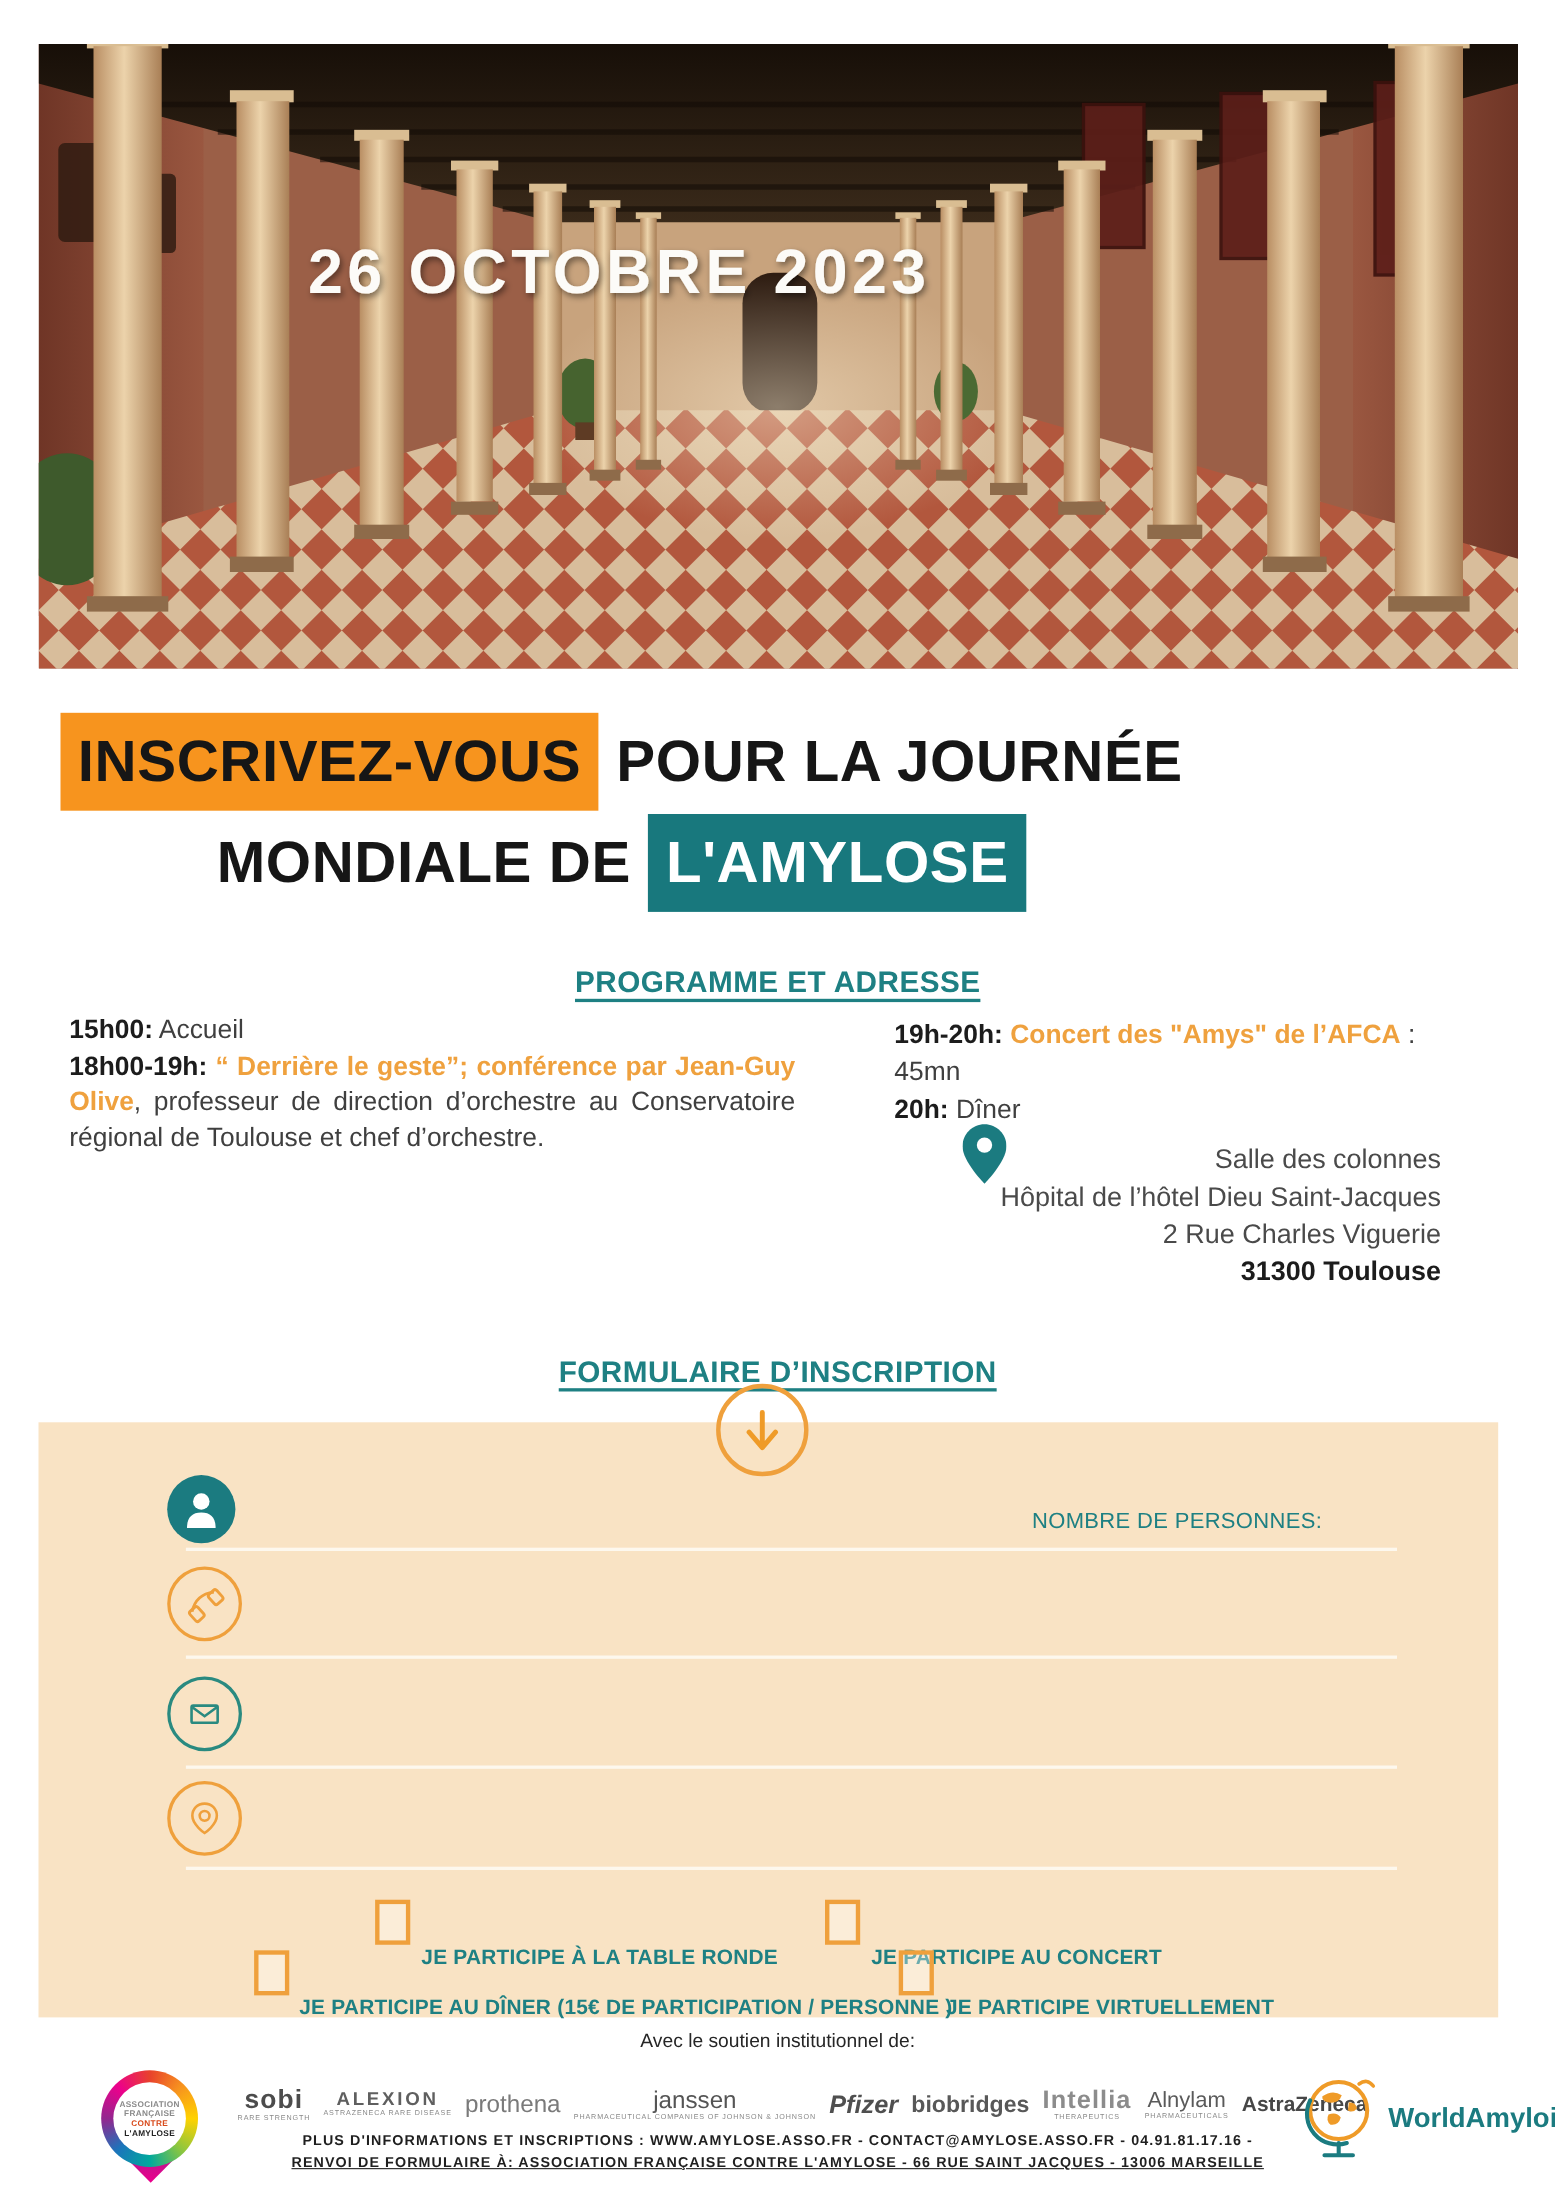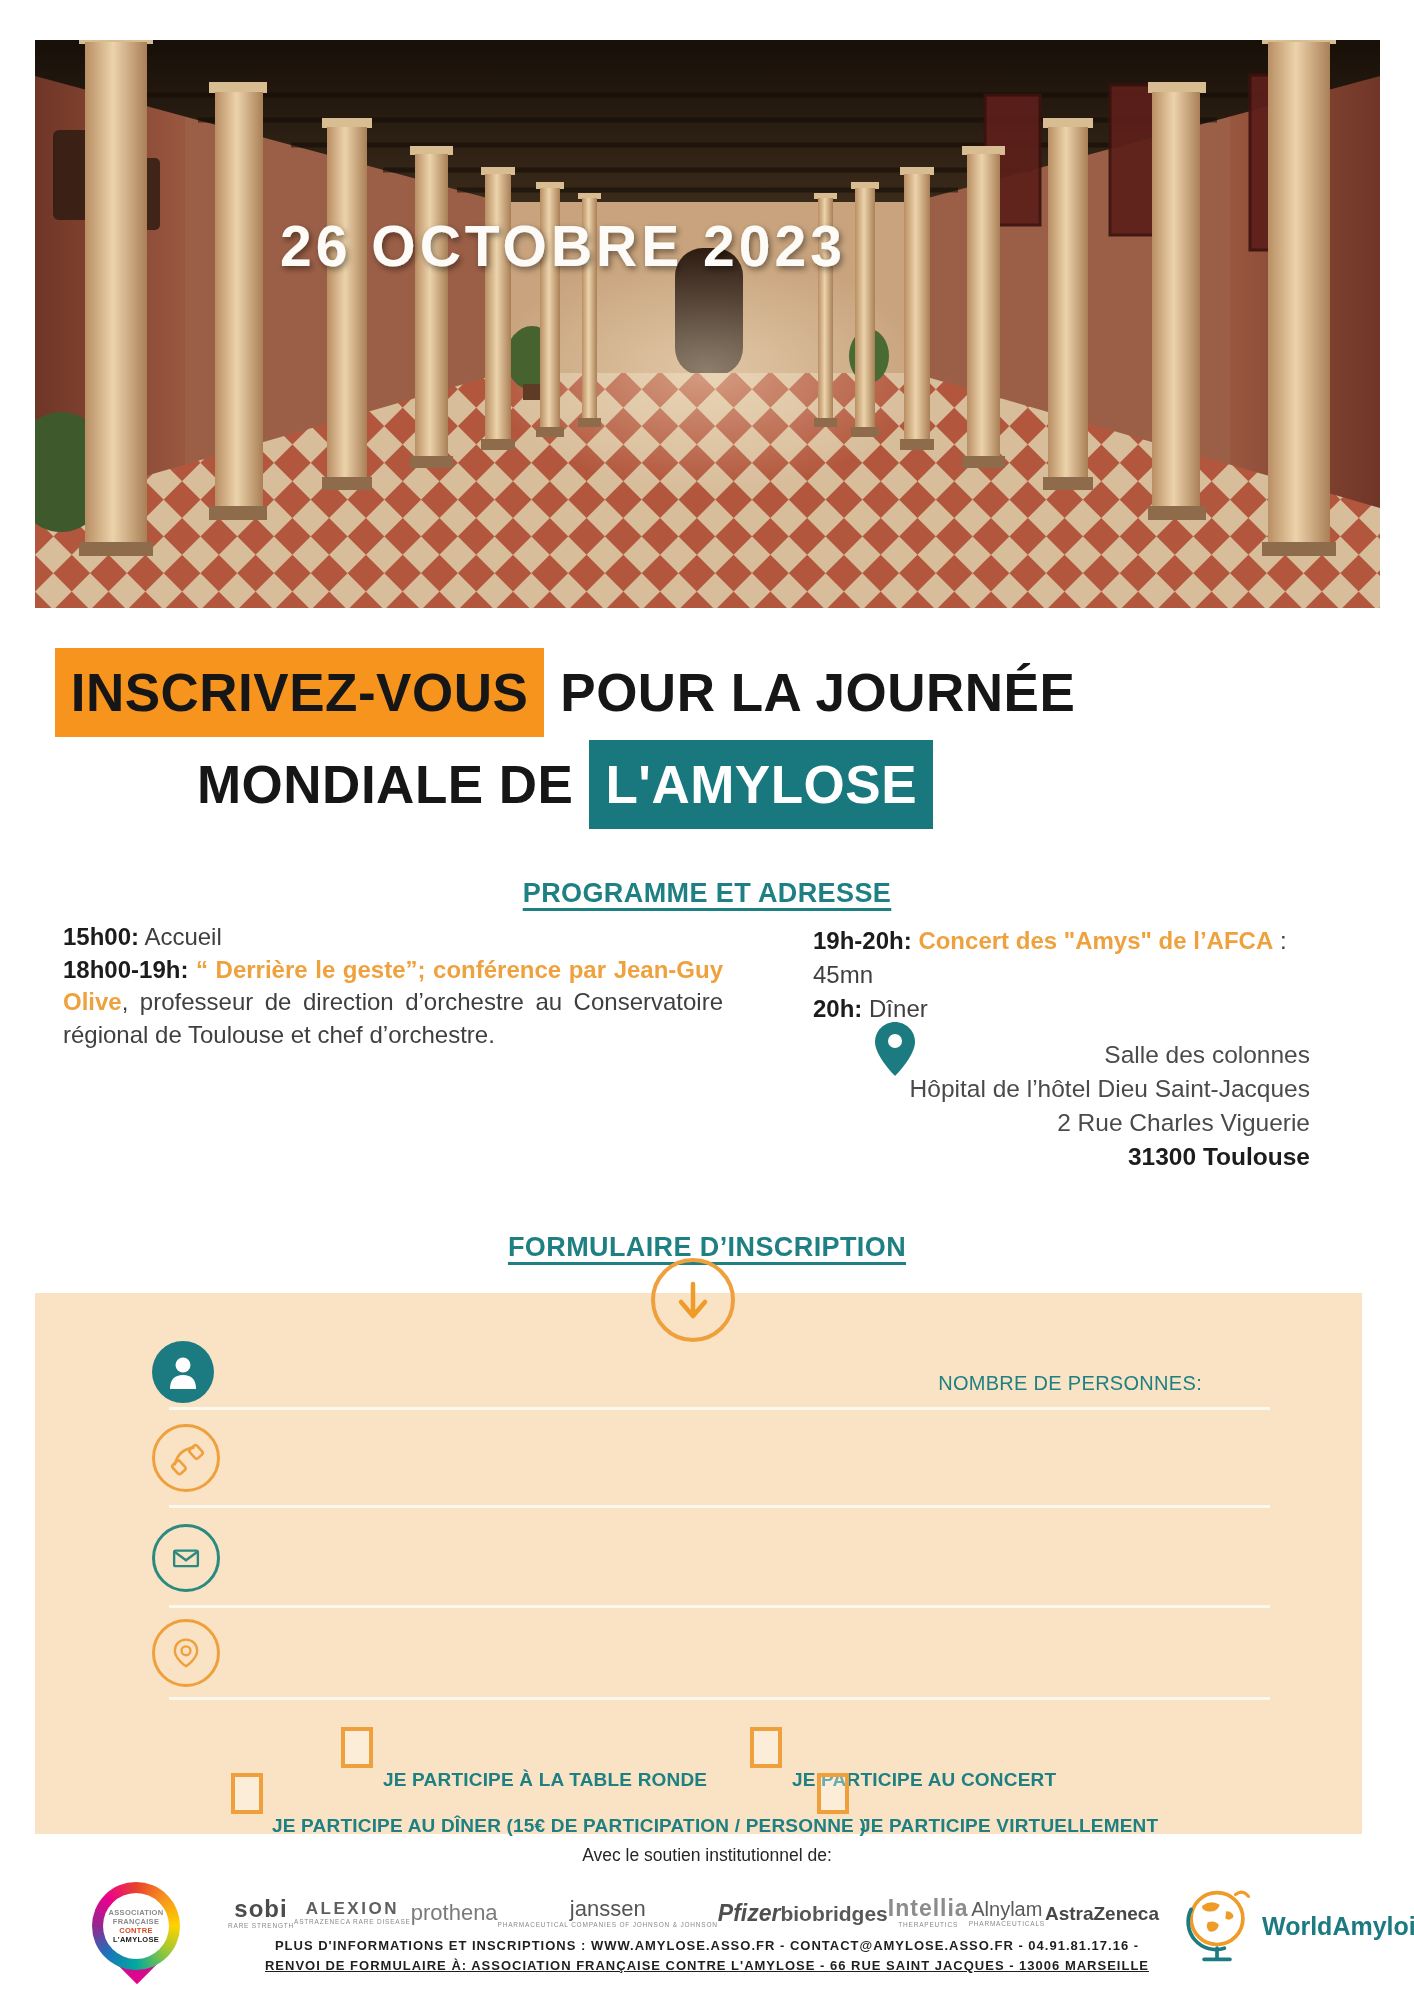--- a/index.html
+++ b/index.html
@@ -58,22 +58,22 @@
   .afca{position:absolute;left:92px;top:1882px;width:90px;height:96px;}
   .afca-ring{position:relative;width:88px;height:88px;border-radius:50%;z-index:2;
              background:conic-gradient(#e8412c,#f7941e,#ffd200,#8cc63f,#00a99d,#1b75bb,#93278f,#ec008c,#e8412c);
              display:flex;align-items:center;justify-content:center;}
   .afca-inner{width:66px;height:66px;background:#fff;border-radius:50%;display:flex;
               flex-direction:column;align-items:center;justify-content:center;line-height:9px;}
   .afca-inner span{font-size:7.5px;font-weight:700;letter-spacing:.3px;}
   .afca-g{color:#8a8a8a;} .afca-o{color:#d84a1b;} .afca-k{color:#222;}
   .afca-tail{position:absolute;left:50%;bottom:0;transform:translateX(-50%) rotate(45deg);
              width:30px;height:30px;background:linear-gradient(135deg,#93278f,#ec008c);z-index:1;}
-  .sponsors{position:absolute;left:228px;top:1884px;width:928px;height:58px;display:flex;
-            align-items:center;justify-content:space-between;}
+  .sponsors{position:absolute;left:216px;top:1884px;width:928px;height:58px;display:flex;
+            align-items:center;justify-content:space-between;gap:12px;}
   .sp{display:flex;flex-direction:column;align-items:center;line-height:1;}
   .sp small{font-size:6.5px;color:#8a8a8a;letter-spacing:.8px;margin-top:2px;text-transform:uppercase;white-space:nowrap;}
   .sp b{white-space:nowrap;}
   .lg-sobi b{font-weight:700;font-size:24px;color:#4c4c4c;letter-spacing:1px;}
   .lg-alexion b{font-weight:600;font-size:17px;color:#5f5f5f;letter-spacing:2.5px;}
   .lg-prothena b{font-weight:300;font-size:22px;color:#7a7a7a;}
   .lg-janssen b{font-weight:500;font-size:22px;color:#555;}
   .lg-pfizer b{font-weight:700;font-size:23px;color:#4f4f4f;font-style:italic;}
   .lg-biobridges b{font-weight:600;font-size:21px;color:#585858;}
   .lg-intellia b{font-weight:800;font-size:23px;color:#8c8c8c;letter-spacing:1px;}

